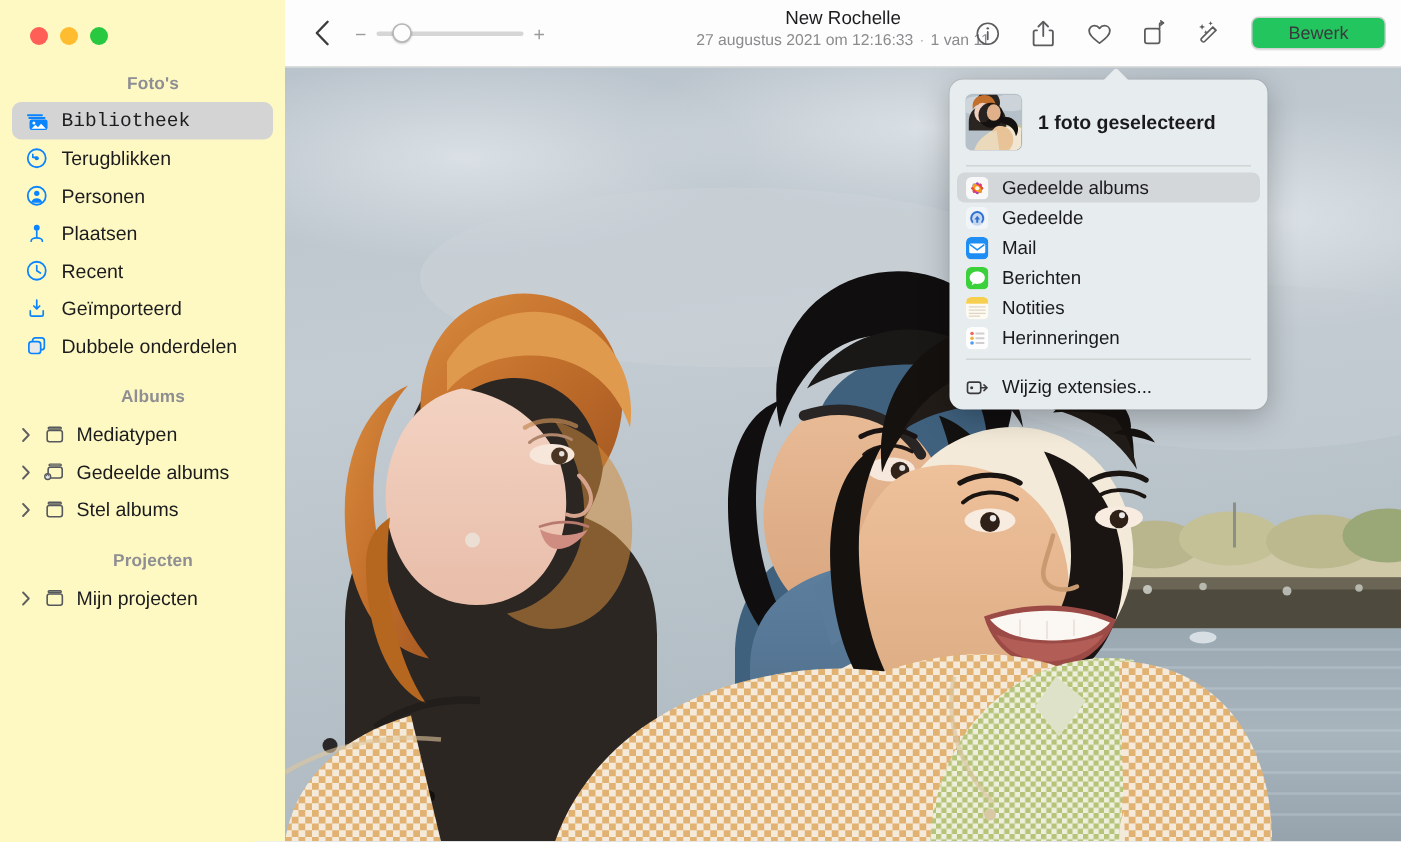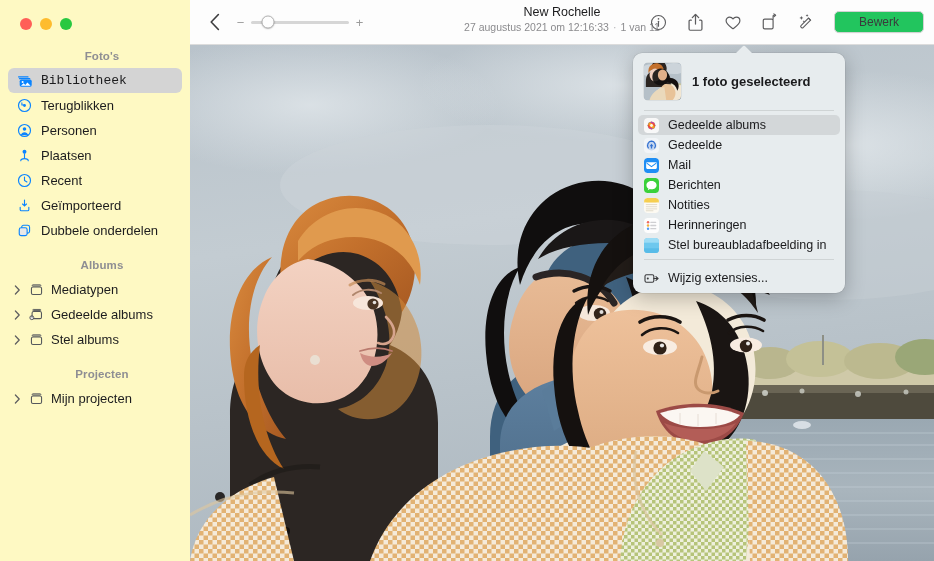--- a/index.html
+++ b/index.html
@@ -775,30 +775,20 @@
                 <circle cx="4.3" cy="8" r="1.3" fill="#f2b13c"></circle>
                 <circle cx="4.3" cy="11.4" r="1.3" fill="#4e9cf5"></circle>
                 <rect x="6.6" y="3.9" width="6.6" height="1.4" rx="0.7" fill="#cfcfd2"></rect>
                 <rect x="6.6" y="7.3" width="6.6" height="1.4" rx="0.7" fill="#cfcfd2"></rect>
                 <rect x="6.6" y="10.7" width="6.6" height="1.4" rx="0.7" fill="#cfcfd2"></rect>
               </svg>
             </span>
             <span>Herinneringen</span>
           </div>
 
-          <div class="pop-item">
-            <span class="pop-ico">
-              <svg width="15" height="15" viewBox="0 0 16 16">
-                <rect width="16" height="16" rx="3" fill="#6ec8ee"></rect>
-                <rect y="0" width="16" height="5" fill="#9ddcf5"></rect>
-                <rect y="11" width="16" height="5" fill="#58bce8"></rect>
-              </svg>
-            </span>
-            <span>Stel bureaubladafbeelding in</span>
-          </div>
 
         </div>
 
         <div class="pop-div2"></div>
 
         <div class="pop-list">
           <div class="pop-item">
             <span class="pop-ico">
               <svg width="15" height="13" viewBox="0 0 16 14" fill="none">
                 <rect x="1" y="3" width="9.5" height="8" rx="1.6" stroke="#3a3a3c" stroke-width="1.2"></rect>

